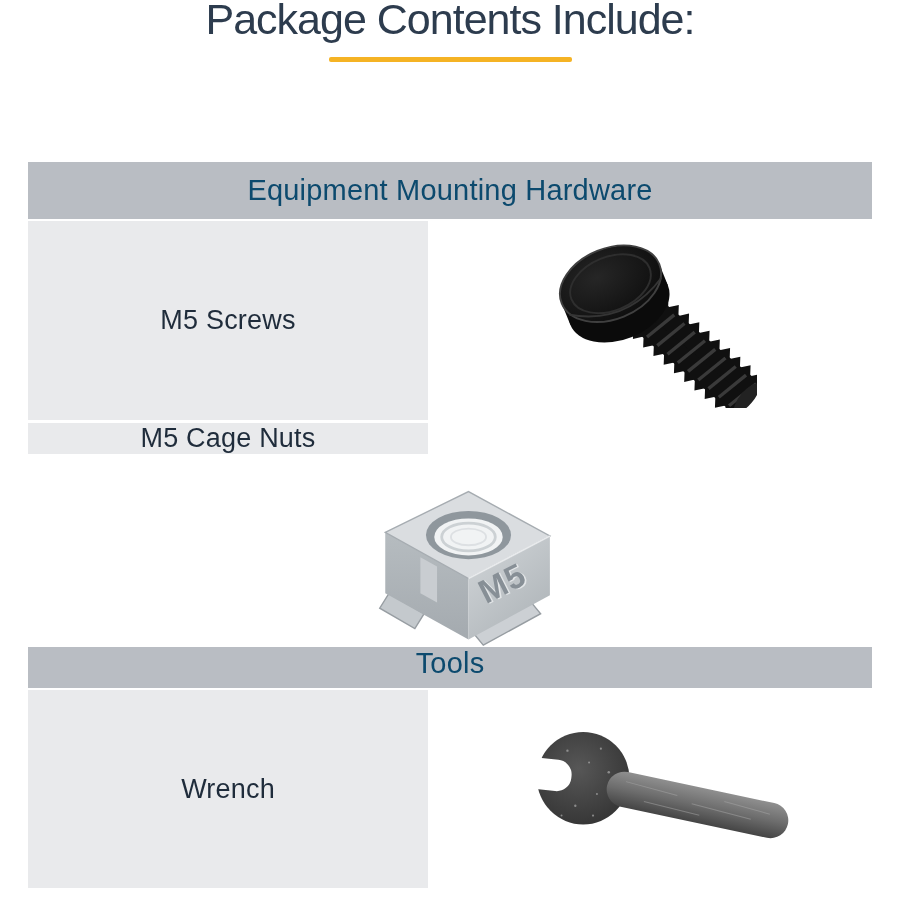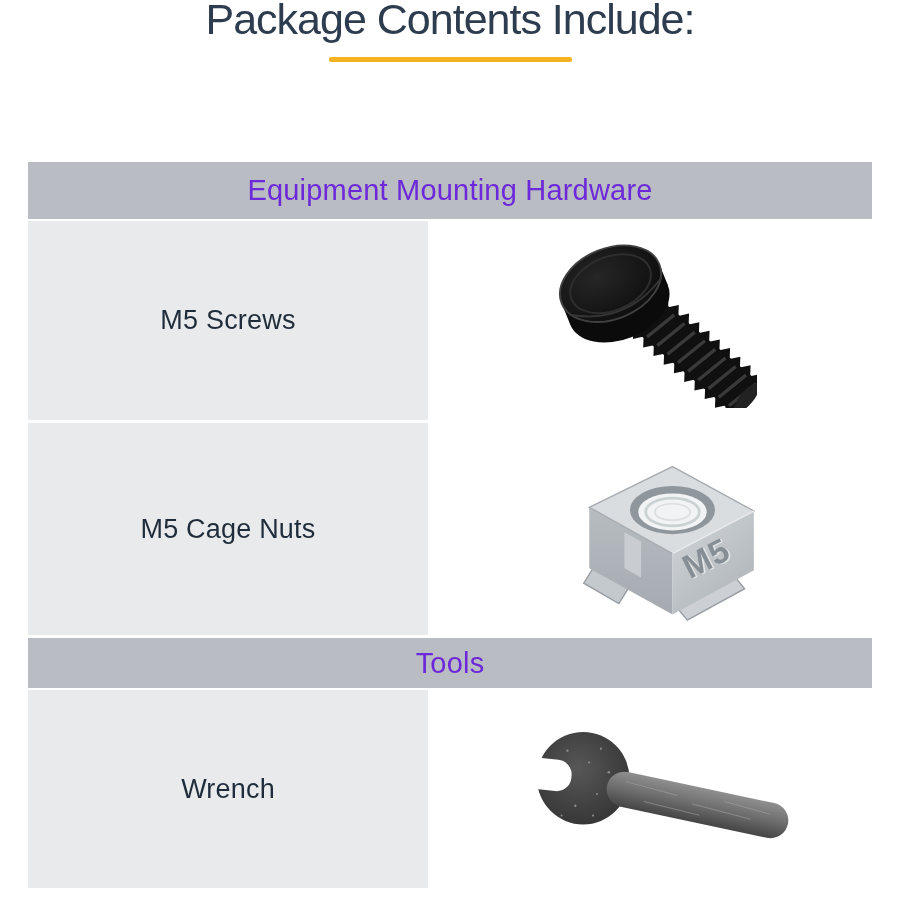--- a/index.html
+++ b/index.html
@@ -27,37 +27,37 @@
     margin: 13px auto 0 auto;
   }
 
   .contents-table {
     margin: 100px 28px 0 28px; 
     width: 844px;
   }
   .section-header {
     height: 57px;
     background: #B9BDC3;
-    color: #6d28d9;
+    color: #0c4a6e;
     font-size: 29px;
     font-weight: 300;
     letter-spacing: 0.2px;
     display: flex;
     align-items: center;
     justify-content: center;
     margin-bottom: 2px;
   }
   .section-header.tools { margin-top: 2px; height: 50px; }
   .item-row {
     display: flex;
     gap: 8px;
     margin-bottom: 3px;
   }
   .item-row.r1 { height: 199px; }
-  .item-row.r2 { height: 212px; }
+  .item-row.r2 { height: 212px; flex-direction: column; }
   .item-row.r3 { height: 198px; margin-bottom: 0; }
   .label-cell {
     width: 400px;
     background: #E9EAEC;
     display: flex;
     align-items: center;
     justify-content: center;
     font-size: 27px;
     color: #1F2C3B;
     letter-spacing: 0.2px;

